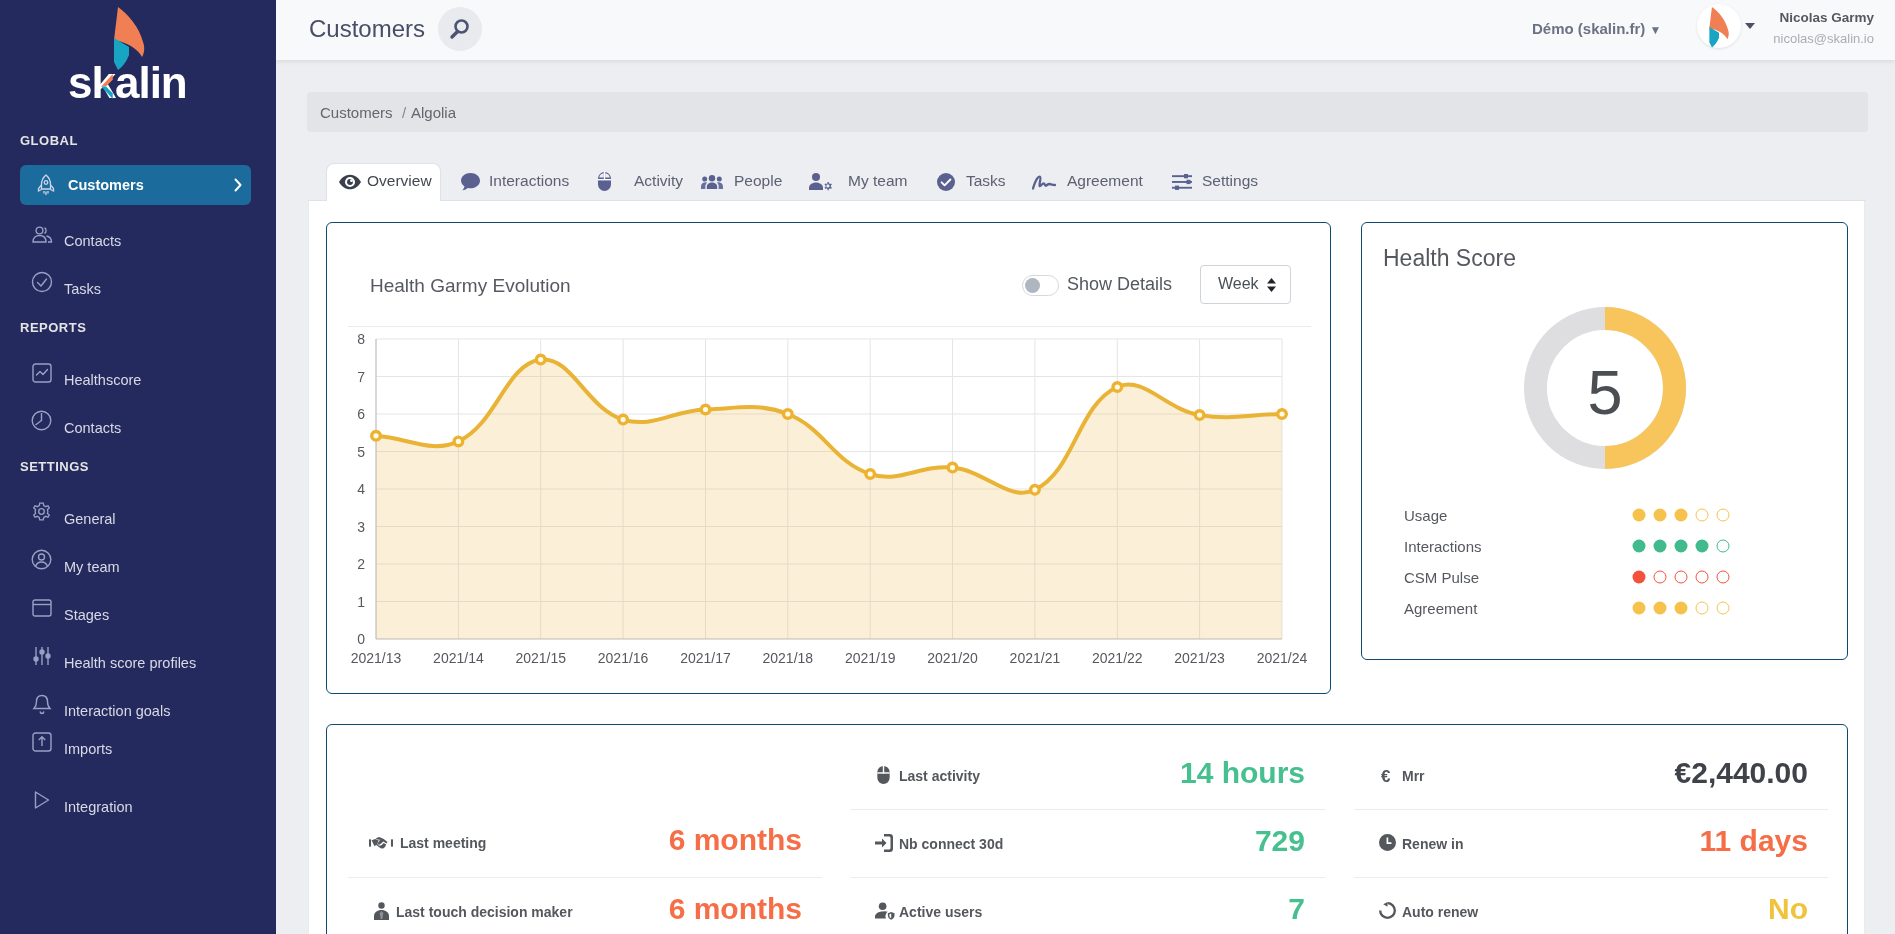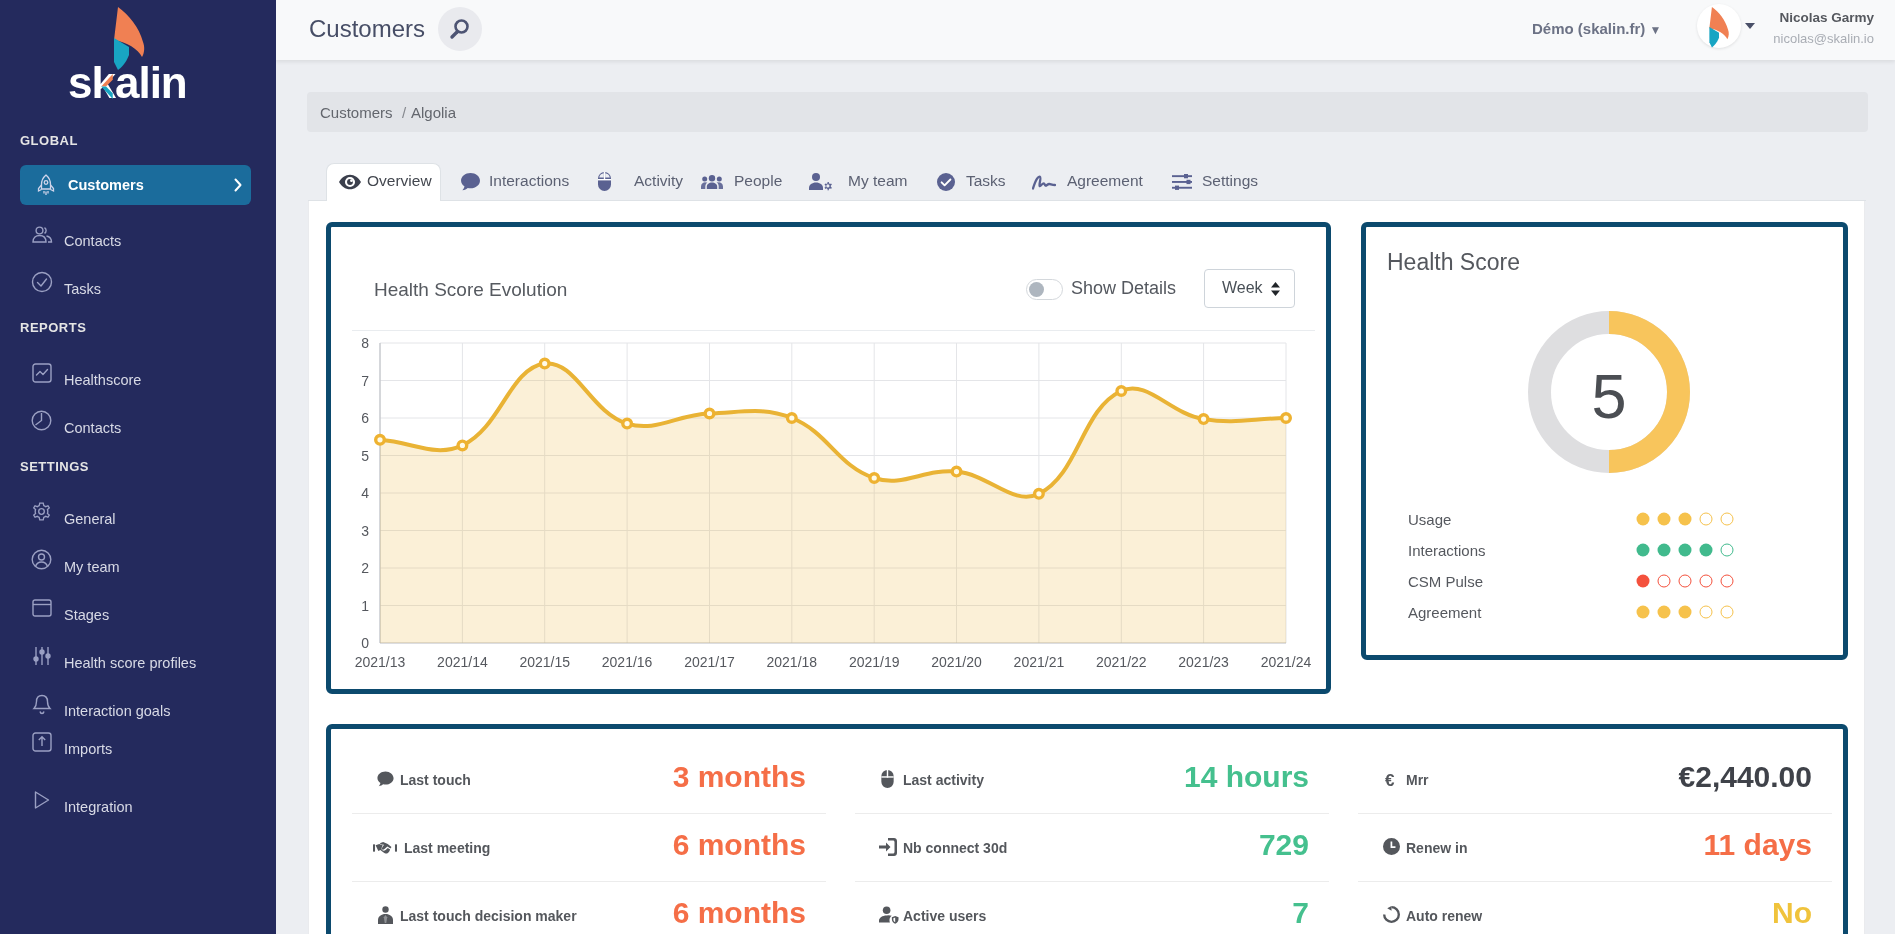--- a/index.html
+++ b/index.html
@@ -14,21 +14,21 @@
 .sb-active .txt { position:absolute; left:48px; top:12px; font-weight:bold; font-size:14.5px; }
 .topbar { position:absolute; left:276px; top:0; width:1619px; height:60px; background:#f8f9fa; box-shadow:0 2px 4px rgba(0,0,0,0.08); z-index:4; }
 .pg-title { position:absolute; left:33px; top:15px; font-size:24px; color:#474e66; white-space:nowrap; }
 .search-btn { position:absolute; left:162px; top:7px; width:44px; height:44px; border-radius:50%; background:#e9eaee; }
 .demo-sel { position:absolute; left:1256px; top:20px; font-size:15px; font-weight:bold; color:#6c7285; white-space:nowrap; }
 .avatar { position:absolute; left:1421px; top:4px; width:44px; height:44px; border-radius:50%; background:#fff; box-shadow:0 1px 3px rgba(0,0,0,0.10); }
 .uname { position:absolute; right:21px; top:10px; font-size:13.5px; font-weight:bold; color:#55585e; white-space:nowrap; }
 .uemail { position:absolute; right:21px; top:31px; font-size:13px; color:#a9adb4; white-space:nowrap; }
 .crumb { position:absolute; left:307px; top:92px; width:1561px; height:40px; background:#e2e4e8; border-radius:4px; }
 .crumb span { position:absolute; top:12px; font-size:15px; color:#63666d; }
-.card { position:absolute; background:#fff; border:5px solid #0c4a6e; border-radius:6px; }
+.card { position:absolute; background:#fff; border:1px solid #0c4a6e; border-radius:6px; }
 .tabline { position:absolute; left:308px; top:200px; width:1558px; height:1px; background:#dee2e6; }
 .tab { position:absolute; top:163px; height:38px; font-size:15.5px; color:#5c6173; white-space:nowrap; }
 .tab-active { position:absolute; left:326px; top:163px; width:115px; height:38px; background:#fff; border:1px solid #dee2e6; border-bottom:none; border-radius:8px 8px 0 0; z-index:2; }
 .stat { position:absolute; width:474px; height:68px; }
 .stat:not(:nth-child(-n+3)) { border-top:1px solid #ececec; }
 .sl { position:absolute; left:48px; top:26px; font-size:14px; font-weight:bold; color:#54575c; white-space:nowrap; }
 .si { position:absolute; left:24px; top:24px; width:20px; height:20px; fill:#54575c; }
 .sv { position:absolute; right:20px; top:14px; font-size:30px; font-weight:bold; white-space:nowrap; }
 </style>
 </head>
@@ -228,21 +228,21 @@
       <rect x="0" y="1.2" width="20" height="1.9"></rect>
       <rect x="0" y="7" width="20" height="1.9"></rect>
       <rect x="0" y="12.8" width="20" height="1.9"></rect>
       <rect x="12" y="0" width="4" height="4.3"></rect>
       <rect x="14.5" y="5.8" width="4" height="4.3"></rect>
       <rect x="3" y="11.6" width="4" height="4.3"></rect>
     </svg>
   <span style="position:absolute;left:30px;top:9px;">Settings</span>
 </div>
 <div class="card" style="left:326px; top:222px; width:1005px; height:472px;">
-  <div style="position:absolute;left:43px;top:52px;font-size:19px;color:#565a60;">Health Score Evolution</div>
+  <div style="position:absolute;left:43px;top:52px;font-size:19px;color:#565a60;">Health Garmy Evolution</div>
   <div style="position:absolute;left:695px;top:52px;width:37px;height:21px;border:1px solid #d4d8dc;border-radius:11px;background:#fff;">
       <div style="position:absolute;left:2px;top:2px;width:15px;height:15px;border-radius:50%;background:#aeb6bf;"></div>
     </div>
   <div style="position:absolute;left:740px;top:51px;font-size:18px;color:#54585f;">Show Details</div>
   <div style="position:absolute;left:873px;top:42px;width:91px;height:39px;border:1px solid #ced4da;border-radius:4px;background:#fff;">
     <span style="position:absolute;left:17px;top:9px;font-size:16px;color:#495057;">Week</span>
     <svg width="9" height="14" viewBox="0 0 9 14" style="position:absolute;right:14px;top:12px;fill:#212529;">
         <path d="M4.5 0L9 5.5H0z"></path>
         <path d="M4.5 14L0 8.5H9z"></path>
       </svg>
@@ -361,27 +361,20 @@
         <circle cx="28" cy="106" r="6.5"></circle>
         <circle cx="49" cy="106" r="6.5"></circle>
       </g>
     <g fill="none" stroke="#f6c24c">
         <circle cx="70" cy="106" r="6"></circle>
         <circle cx="91" cy="106" r="6"></circle>
       </g>
   </svg>
 </div>
 <div class="card" style="left:326px; top:724px; width:1522px; height:220px;">
-  <div class="stat" style="left:21px;top:17px;height:67px;">
-      <svg class="si" viewBox="0 0 20 20" style="width:19px;height:17px;top:25px;">
-        <path d="M10 0.5C4.8 0.5 0.5 3.9 0.5 8.1c0 2.4 1.4 4.5 3.5 5.9-.2 1.1-.8 2.7-2 3.8 2.4-.1 4.2-1.1 5.3-2.1.9.2 1.8.3 2.7.3 5.2 0 9.5-3.4 9.5-7.6S15.2 0.5 10 0.5z"></path>
-      </svg>
-      <span class="sl">Last touch</span>
-      <span class="sv" style="color:#f56e47;">3 months</span>
-    </div>
   <div class="stat" style="left:524px;top:17px;height:67px;">
       <svg class="si" viewBox="0 0 13 19" style="width:13px;height:18px;left:26px;">
         <path d="M6.5 0A6.5 6.5 0 0 0 0 6.5v6a6.5 6.5 0 0 0 13 0v-6A6.5 6.5 0 0 0 6.5 0z"></path>
         <rect x="0" y="6.6" width="13" height="1.5" fill="#fff"></rect>
         <rect x="5.75" y="0" width="1.5" height="8" fill="#fff"></rect>
       </svg>
       <span class="sl">Last activity</span>
       <span class="sv" style="color:#45c08e;">14 hours</span>
     </div>
   <div class="stat" style="left:1027px;top:17px;height:67px;">

